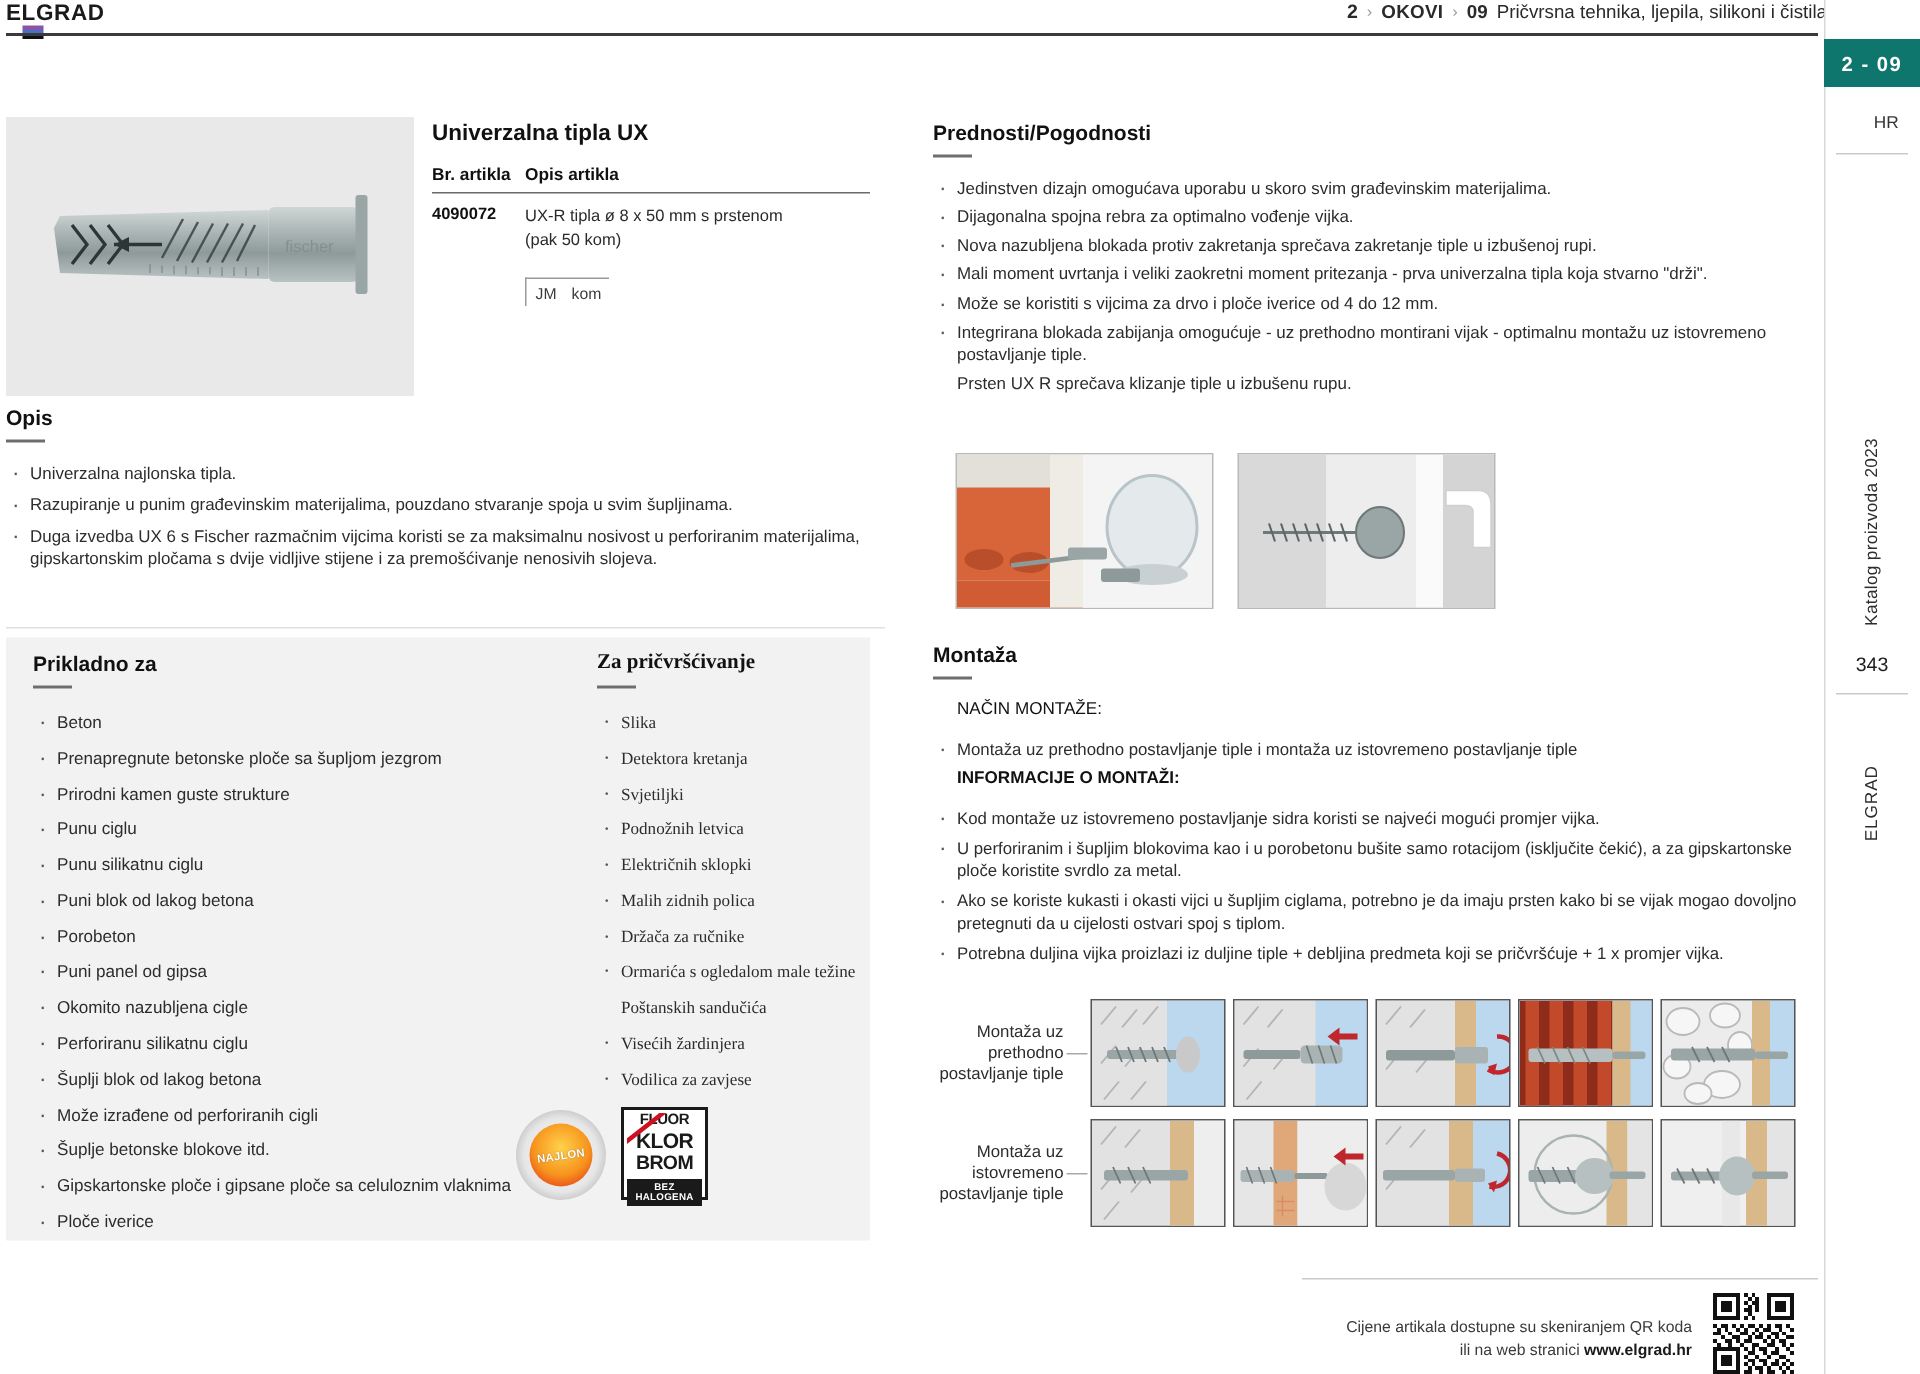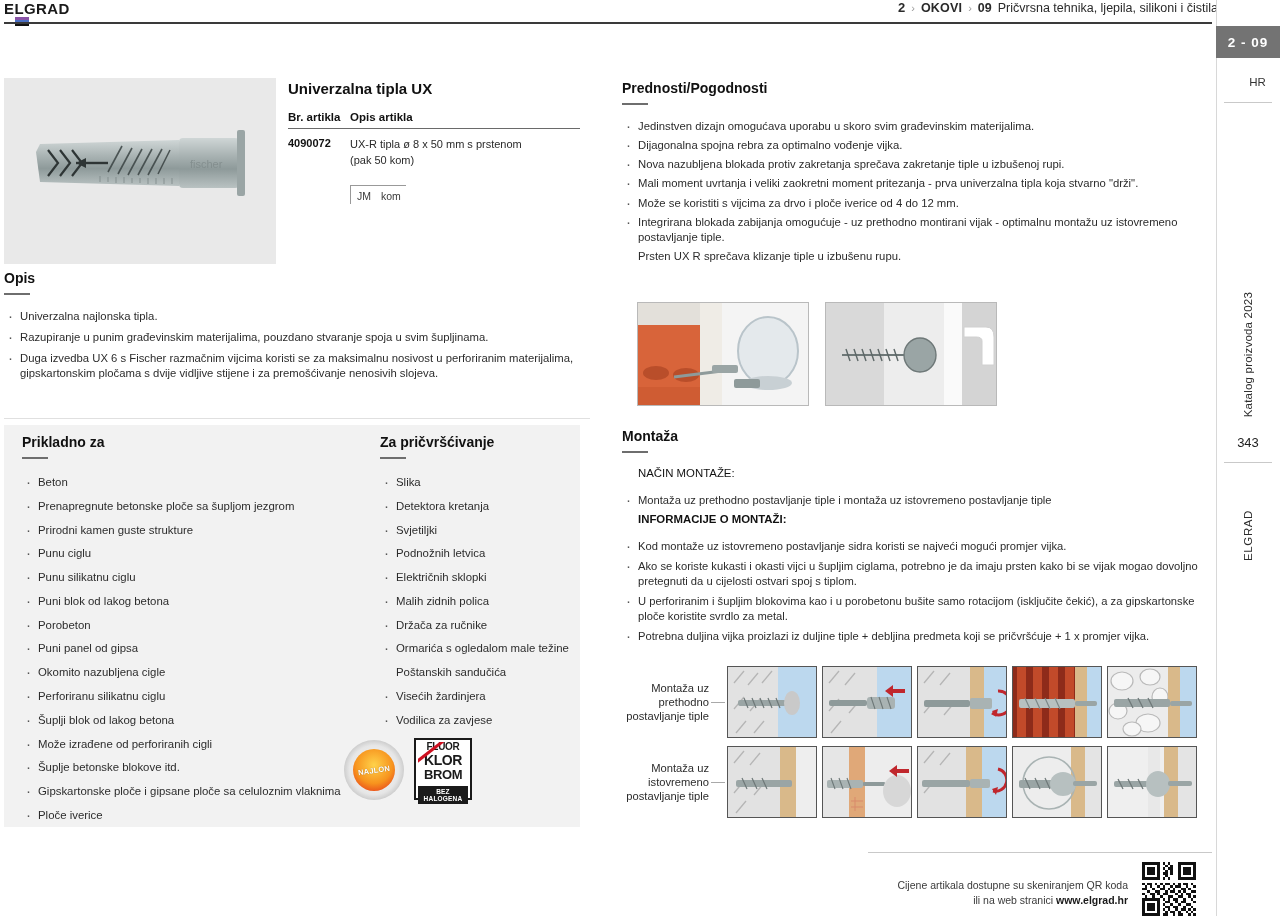--- a/index.html
+++ b/index.html
@@ -43,21 +43,21 @@
     background: #3a3a3a;
   }
 
   
   .rail {
     position: absolute; right: 0; top: 0; width: 64px; height: 916px;
     border-left: 1px solid #d8d8d8; background: #fff;
   }
   .rail-tab {
     position: absolute; right: 0; top: 26px; width: 64px; height: 32px;
-    background: #737373; color: #fff;
+    background: #0f766e; color: #fff;
     display: flex; align-items: center; justify-content: center;
     font-size: 13.5px; font-weight: 700; letter-spacing: 1px;
   }
   .rail-lang {
     position: absolute; right: 0; top: 76px; width: 45px;
     text-align: center; font-size: 11.5px; color: #333;
   }
   .rail-div1 { position:absolute; right:8px; top:102px; width:48px; height:1px; background:#c9c9c9; }
   .rail-cat {
     position: absolute; right: 0; top: 265px; width: 64px; height: 180px;
@@ -123,21 +123,21 @@
   .opis { position: absolute; left: 4px; top: 270px; width: 586px; }
   .opis ul { margin-top: 14px; }
   .opis-rule { position:absolute; left:4px; top:418px; width:586px; height:1px; background:#e0e0e0; }
 
   
   .panel {
     position: absolute; left: 4px; top: 425px; width: 576px; height: 402px;
     background: #f2f2f2;
   }
   .panel-col-a { position: absolute; left: 18px; top: 9px; width: 350px; }
-  .panel-col-b { position: absolute; left: 376px; top: 9px; width: 190px; }
+  .panel-col-b { position: absolute; left: 394px; top: 9px; width: 190px; font-family: Liberation Serif, serif; }
   .panel ul.bl { margin-top: 16px; }
   .panel ul.bl li { margin-bottom: 8.5px; font-size: 11.4px; }
 
   
   .badges { position: absolute; left: 344px; top: 738px; width: 135px; height: 64px; }
   .badge-nylon {
     position: absolute; left: 0; top: 2px; width: 60px; height: 60px; border-radius: 50%;
     background: radial-gradient(circle at 50% 50%, #ffffff 0%, #e6e6e6 58%, #cfcfcf 70%, #dcdcdc 100%);
     display:flex; align-items:center; justify-content:center;
   }
@@ -442,22 +442,22 @@
     <div class="sec-h">Montaža</div>
     <div class="sec-underline"></div>
     <div style="margin-top:14px">
       <div class="subh">NAČIN MONTAŽE:</div>
       <ul class="bl">
         <li>Montaža uz prethodno postavljanje tiple i montaža uz istovremeno postavljanje tiple</li>
       </ul>
       <div class="subh2">INFORMACIJE O MONTAŽI:</div>
       <ul class="bl">
         <li>Kod montaže uz istovremeno postavljanje sidra koristi se najveći mogući promjer vijka.</li>
+        <li>U perforiranim i šupljim blokovima kao i u porobetonu bušite samo rotacijom (isključite čekić), a za gipskartonske ploče koristite svrdlo za metal.</li>
         <li>Ako se koriste kukasti i okasti vijci u šupljim ciglama, potrebno je da imaju prsten kako bi se vijak mogao dovoljno pretegnuti da u cijelosti ostvari spoj s tiplom.</li>
-        <li>U perforiranim i šupljim blokovima kao i u porobetonu bušite samo rotacijom (isključite čekić), a za gipskartonske ploče koristite svrdlo za metal.</li>
         <li>Potrebna duljina vijka proizlazi iz duljine tiple + debljina predmeta koji se pričvršćuje + 1 x promjer vijka.</li>
       </ul>
     </div>
   </div>
 
   <div class="diag">
     <div class="diag-row">
       <div class="diag-lab">Montaža uz prethodno postavljanje tiple</div>
       <div class="diag-dash"></div>
       <div class="diag-cells">

